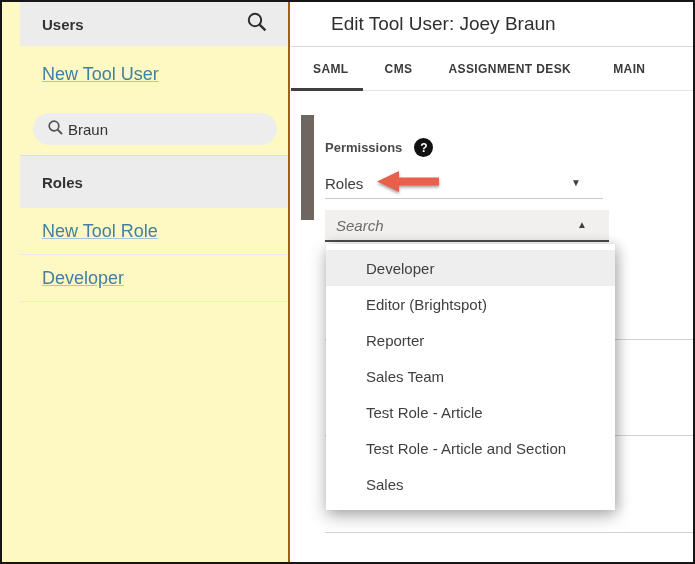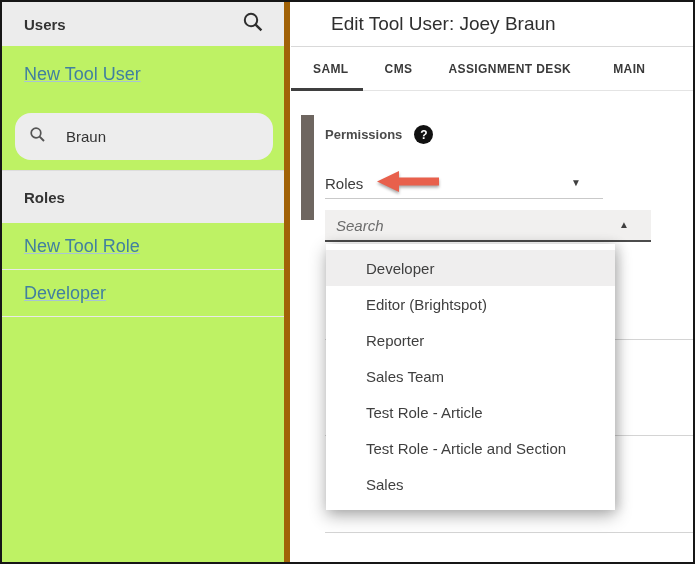--- a/index.html
+++ b/index.html
@@ -3,56 +3,56 @@
 <meta charset="utf-8">
 <style>
   html,body{margin:0;padding:0;background:#fff;}
   *{box-sizing:border-box;}
   .frame{
     position:relative;width:695px;height:564px;
     border:2px solid #161616;background:#fff;overflow:hidden;
     font-family:"Liberation Sans","DejaVu Sans",sans-serif;color:#3c3c3c;
   }
   
-  .sidebar{position:absolute;left:0;top:0;bottom:0;width:288px;background:#bef264;border-right:6px solid #a16207;}
+  .sidebar{position:absolute;left:0;top:0;bottom:0;width:288px;background:#fef9c3;border-right:2px solid #a16207;padding-left:18px;}
   .side-header{display:flex;align-items:center;justify-content:space-between;height:44px;background:#ececec;padding:0 20px 0 22px;}
   .side-header .hdr-label{font-weight:bold;font-size:15px;color:#333;}
   .mag{display:inline-block;}
   .new-row{padding:18px 22px 0;}
   a.side-link{color:#41809f;font-size:18px;text-decoration:underline;text-decoration-color:#a8c4d4;cursor:pointer;}
-  .pill{display:flex;align-items:center;gap:18px;margin:28px 11px 0 13px;height:47px;background:#ededed;border-radius:16px;padding:0 14px;}
+  .pill{display:flex;align-items:center;gap:2px;margin:28px 11px 0 13px;height:32px;background:#ededed;border-radius:16px;padding:0 14px;}
   .pill input{border:none;background:transparent;outline:none;font-size:15px;color:#333;width:190px;font-family:inherit;}
   .user-list{margin-top:16px;}
   .side-row{position:relative;display:flex;align-items:center;height:47px;padding-left:22px;border-bottom:1px solid #e9e9e9;}
   .user-list .side-row:last-child{border-bottom:none;}
   .side-row.current a{color:#4a4a4a;text-decoration-color:#b3b3b3;}
   .side-row.current::before{content:"";position:absolute;left:0;top:0;bottom:-1px;width:13px;background:#57504c;}
   .side-gap{height:10px;}
   .roles-header{border-top:1px solid #ddd;height:53px;}
   
   .main{position:absolute;left:289px;top:0;right:0;bottom:0;background:#fff;}
   .main-title{position:absolute;left:40px;top:11px;font-size:19px;color:#2f2f2f;}
   .title-divider{position:absolute;left:0;right:0;top:44px;height:1px;background:#d9d9d9;}
   .tabs{position:absolute;left:0;right:0;top:45px;height:44px;display:flex;align-items:stretch;border-bottom:1px solid #e4e4e4;}
   .tab{display:flex;align-items:center;font-size:12px;font-weight:bold;letter-spacing:.4px;color:#3a3a3a;position:relative;cursor:pointer;}
   .tab:nth-child(1){padding:0 14px 0 22px;}
   .tab:nth-child(2){margin-left:22px;}
   .tab:nth-child(3){margin-left:36px;}
   .tab:nth-child(4){margin-left:42px;}
   .tab.active::after{content:"";position:absolute;left:0;right:0;bottom:-1px;height:3px;background:#3f3f3f;}
   .vbar{position:absolute;left:10px;top:113px;width:13px;height:105px;background:#6e6660;}
-  .perm-row{position:absolute;left:34px;top:123px;display:flex;align-items:center;gap:12px;}
+  .perm-row{position:absolute;left:34px;top:136px;display:flex;align-items:center;gap:12px;}
   .perm-label{font-size:13px;font-weight:bold;color:#4a4a4a;}
   .help-badge{width:19px;height:19px;border-radius:50%;background:#111;color:#fff;font-size:12px;font-weight:bold;display:flex;align-items:center;justify-content:center;cursor:pointer;}
   .roles-select{position:absolute;left:34px;top:166px;width:278px;height:31px;border-bottom:1px solid #c9c9c9;display:flex;align-items:center;justify-content:space-between;padding-right:22px;cursor:pointer;}
   .roles-select .sel-value{font-size:15px;color:#3c3c3c;}
   .caret{font-size:10px;color:#3f3f3f;line-height:1;}
   .annot-arrow{filter:drop-shadow(0 2px 1.5px rgba(0,0,0,.35));}
   .arrow-roles{position:absolute;left:86px;top:169px;}
-  .role-search{position:absolute;left:34px;top:208px;width:326px;height:32px;background:#f1f0ef;border-bottom:2px solid #4c4c4c;display:flex;align-items:center;justify-content:space-between;padding:0 22px 0 9px;}
+  .role-search{position:absolute;left:34px;top:208px;width:284px;height:32px;background:#f1f0ef;border-bottom:2px solid #4c4c4c;display:flex;align-items:center;justify-content:space-between;padding:0 22px 0 9px;}
   .role-search input{border:none;background:transparent;outline:none;font-size:15px;color:#555;width:200px;font-family:inherit;}
   .role-search input::placeholder{font-style:italic;color:#6c6c6c;opacity:1;}
   .bg-line{position:absolute;left:34px;right:0;height:1px;background:#d4d4d4;}
   .bg-line.l1{top:337px;} .bg-line.l2{top:433px;} .bg-line.l3{top:530px;}
   .dropdown{position:absolute;left:35px;top:242px;width:289px;padding:6px 0 8px;background:#fff;box-shadow:0 6px 16px rgba(0,0,0,.30),4px 0 10px rgba(0,0,0,.12);z-index:5;}
   .option{position:relative;display:flex;align-items:center;height:36px;padding-left:40px;font-size:15px;color:#3f3f3f;cursor:pointer;}
   .option.hl{background:#efeeee;}
   .option .annot-arrow{position:absolute;left:189px;top:8px;display:none;}
   .option.has-arrow .annot-arrow{display:block;}
 </style>

